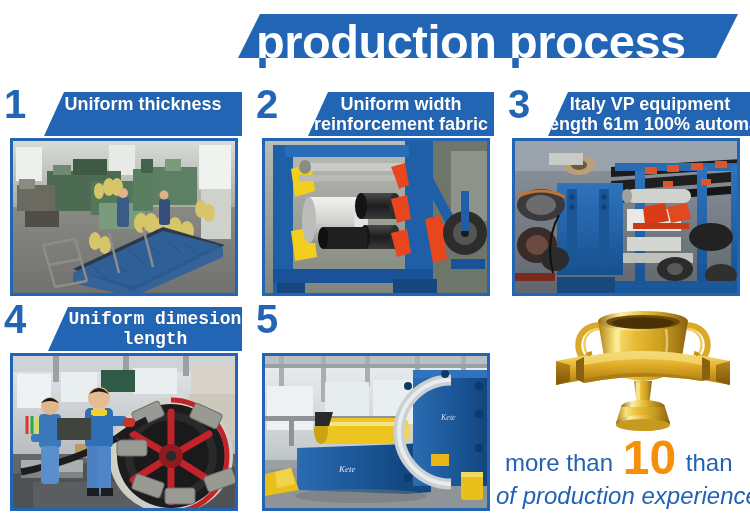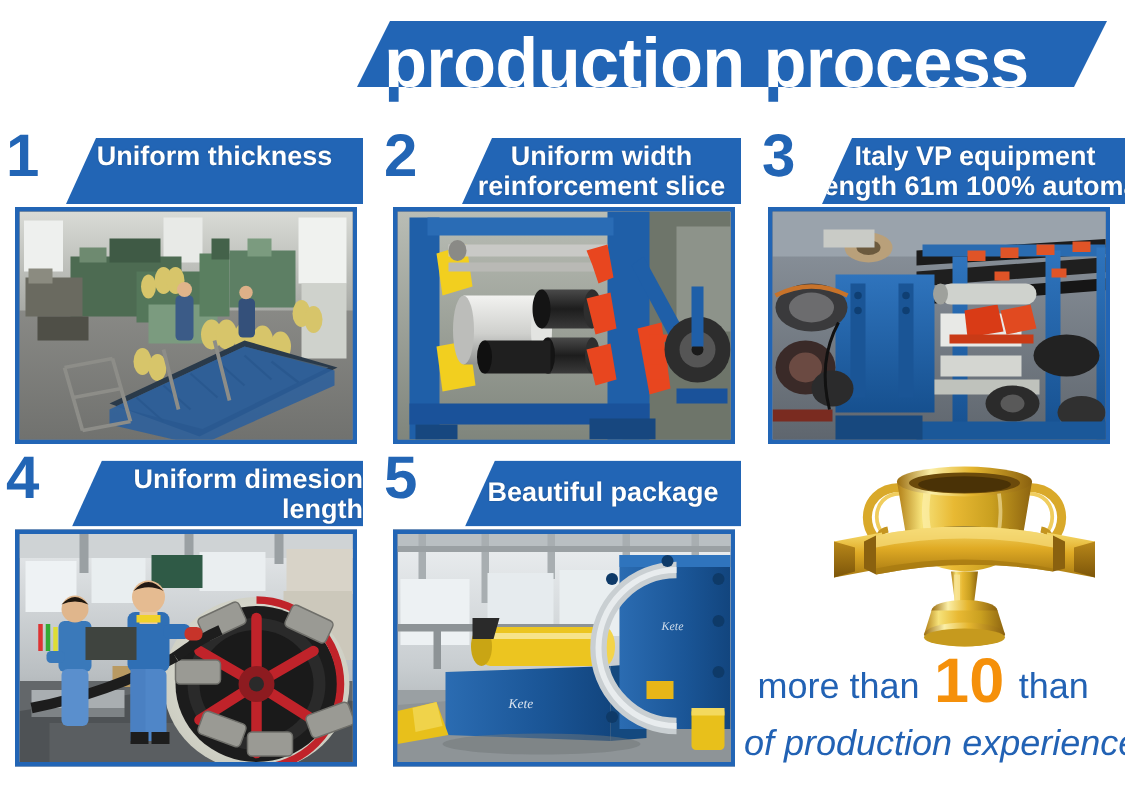--- a/index.html
+++ b/index.html
@@ -77,21 +77,21 @@
     background:#888;
   }
   .photo-inner{position:absolute;inset:0;overflow:hidden;}
 
   
   .footer-line1{
     position:absolute;left:505px;top:430px;width:245px;
     font-size:24px;color:#2262b4;font-weight:normal;white-space:nowrap;
   }
   .footer-line1 .big{
-    color:#f5900a;font-size:42px;font-weight:bold;vertical-align:-3px;
+    color:#f5900a;font-size:48px;font-weight:bold;vertical-align:-3px;
     padding:0 3px;
   }
   .footer-line2{
     position:absolute;left:496px;top:482px;width:254px;
     font-size:24px;color:#2262b4;font-style:italic;white-space:nowrap;
   }
 
   
   .trophy-wrap{position:absolute;left:548px;top:305px;width:190px;height:130px;}
 </style>
@@ -190,21 +190,21 @@
         </svg>
       </div>
     </div>
   </div>
 
   <div class="panel" style="left:252px;top:88px;width:246px;height:215px;">
     <div class="panel-num">2</div>
     <div class="panel-label" style="left:56px;width:186px;">
       <div class="lbl two">
         <span>Uniform width</span>
-        <span>reinforcement slice</span>
+        <span>reinforcement fabric</span>
       </div>
     </div>
     <div class="panel-photo" style="left:10px;top:50px;width:228px;height:158px;">
       <div class="photo-inner">
         <svg viewBox="0 0 228 158" width="228" height="158" preserveAspectRatio="none">
           <defs>
             <linearGradient id="p2bg" x1="0" y1="0" x2="0" y2="1">
               <stop offset="0%" stop-color="#b9bdb5"></stop>
                 <stop offset="100%" stop-color="#7d837a"></stop>
             </linearGradient>
@@ -356,21 +356,21 @@
 
           <path d="M44 74 Q30 100 38 132" stroke="#111" stroke-width="2" fill="none"></path>
         </svg>
       </div>
     </div>
   </div>
 
   <div class="panel" style="left:0;top:303px;width:246px;height:215px;">
     <div class="panel-num">4</div>
     <div class="panel-label" style="left:48px;width:194px;">
-      <div class="lbl two" style="text-align:right;padding-left:20px;">
+      <div class="lbl two" style="text-align:center;padding-left:20px;font-family:Liberation Mono, monospace;">
         <span>Uniform dimesion</span>
         <span>length</span>
       </div>
     </div>
     <div class="panel-photo" style="left:10px;top:50px;width:228px;height:158px;">
       <div class="photo-inner">
         <svg viewBox="0 0 228 158" width="228" height="158" preserveAspectRatio="none">
           <defs>
             <linearGradient id="p4bg" x1="0" y1="0" x2="0" y2="1">
               <stop offset="0%" stop-color="#e7eaec"></stop>
@@ -466,25 +466,20 @@
           </g>
 
           <rect x="44" y="62" width="34" height="22" fill="#3f443f"></rect>
         </svg>
       </div>
     </div>
   </div>
 
   <div class="panel" style="left:252px;top:303px;width:246px;height:215px;">
     <div class="panel-num">5</div>
-    <div class="panel-label" style="left:58px;width:184px;">
-      <div class="lbl" style="top:11px;">
-        <span>Beautiful package</span>
-      </div>
-    </div>
     <div class="panel-photo" style="left:10px;top:50px;width:228px;height:158px;">
       <div class="photo-inner">
         <svg viewBox="0 0 228 158" width="228" height="158" preserveAspectRatio="none">
           <defs>
             <linearGradient id="p5bg" x1="0" y1="0" x2="0" y2="1">
               <stop offset="0%" stop-color="#eceff1"></stop>
                 <stop offset="55%" stop-color="#c9ced1"></stop>
                 <stop offset="100%" stop-color="#9aa0a3"></stop>
             </linearGradient>
             <linearGradient id="p5blue" x1="0" y1="0" x2="1" y2="0">

